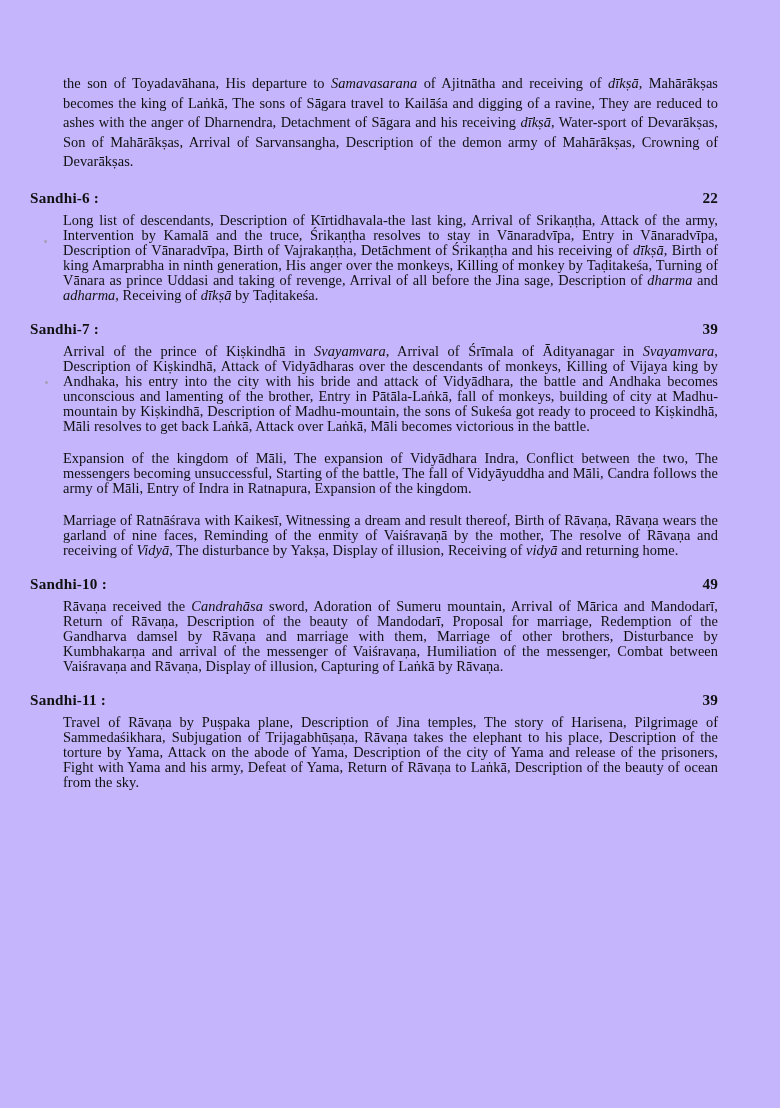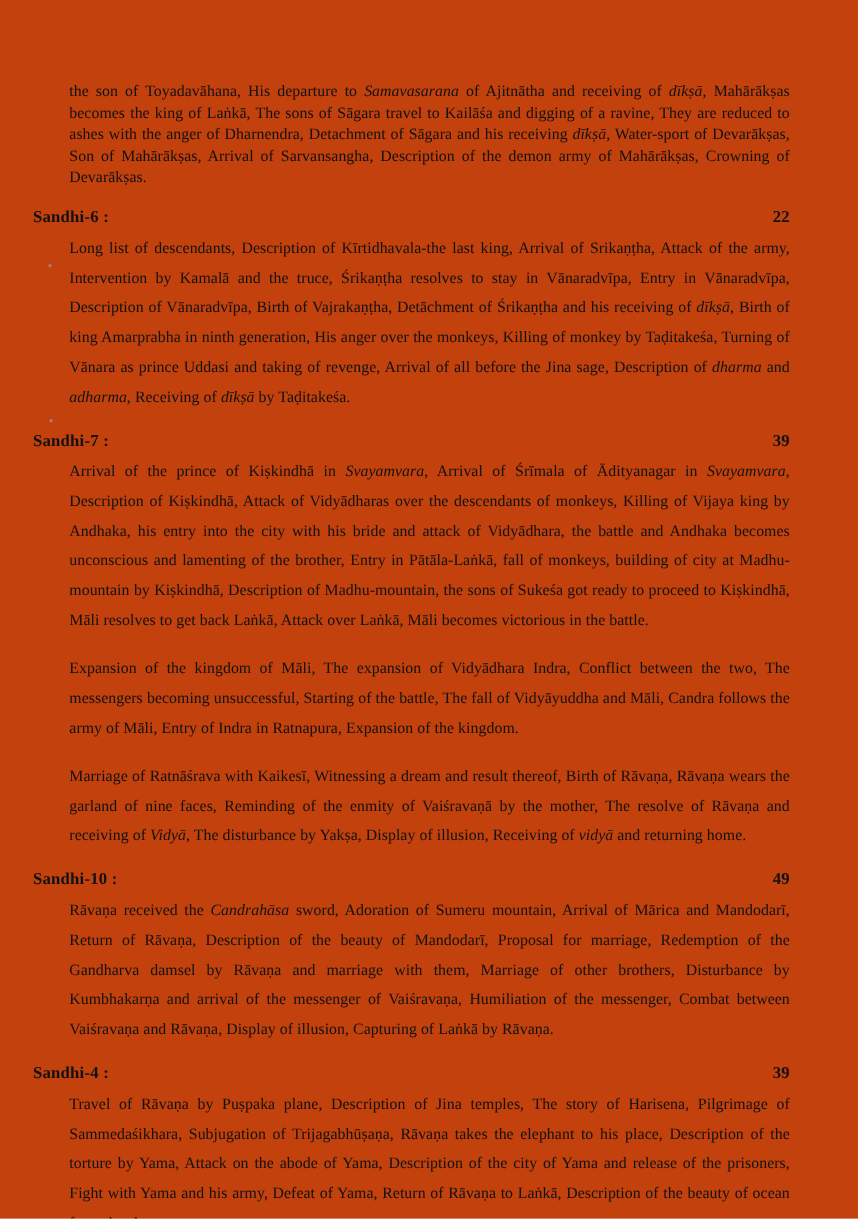--- a/index.html
+++ b/index.html
@@ -4,21 +4,21 @@
 <style>
   html, body {
     margin: 0;
     padding: 0;
     background: #ffffff;
   }
   .page {
     position: relative;
     width: 780px;
     height: 1108px;
-    background: #c2410c;
+    background: #c4b5fd;
     overflow: hidden;
     font-family: "Liberation Serif", "DejaVu Serif", serif;
     color: #111111;
   }
   .content {
     position: absolute;
     left: 0;
     top: 0;
     width: 780px;
     padding-top: 74px;
@@ -59,21 +59,21 @@
     right: 0;
     top: 0;
     font-size: 15.2px;
     font-weight: bold;
     letter-spacing: 0.2px;
   }
   .entry-body {
     margin: 3px 62px 0 63px;
     width: 655px;
     font-size: 14.4px;
-    line-height: 27px;
+    line-height: 15px;
     text-align: justify;
     text-justify: inter-word;
     letter-spacing: 0.05px;
   }
   .entry-body > :last-child {
     text-align-last: left;
   }
   i { font-style: italic; }
 
   
@@ -125,20 +125,20 @@
     <div class="entry">
       <div class="entry-head">
         <span class="entry-title">Sandhi-10 :</span>
         <span class="entry-page">49</span>
       </div>
       <p class="entry-body">Rāvaṇa received the <i>Candrahāsa</i> sword, Adoration of Sumeru mountain, Arrival of Mārica and Mandodarī, Return of Rāvaṇa, Description of the beauty of Mandodarī, Proposal for marriage, Redemption of the Gandharva damsel by Rāvaṇa and marriage with them, Marriage of other brothers, Disturbance by Kumbhakarṇa and arrival of the messenger of Vaiśravaṇa, Humiliation of the messenger, Combat between Vaiśravaṇa and Rāvaṇa, Display of illusion, Capturing of Laṅkā by Rāvaṇa.</p>
     </div>
 
     <div class="entry">
       <div class="entry-head">
-        <span class="entry-title">Sandhi-4 :</span>
+        <span class="entry-title">Sandhi-11 :</span>
         <span class="entry-page">39</span>
       </div>
       <p class="entry-body">Travel of Rāvaṇa by Puṣpaka plane, Description of Jina temples, The story of Harisena, Pilgrimage of Sammedaśikhara, Subjugation of Trijagabhūṣaṇa, Rāvaṇa takes the elephant to his place, Description of the torture by Yama, Attack on the abode of Yama, Description of the city of Yama and release of the prisoners, Fight with Yama and his army, Defeat of Yama, Return of Rāvaṇa to Laṅkā, Description of the beauty of ocean from the sky.</p>
     </div>
 
   </div>
 </div>
 
 </body></html>

